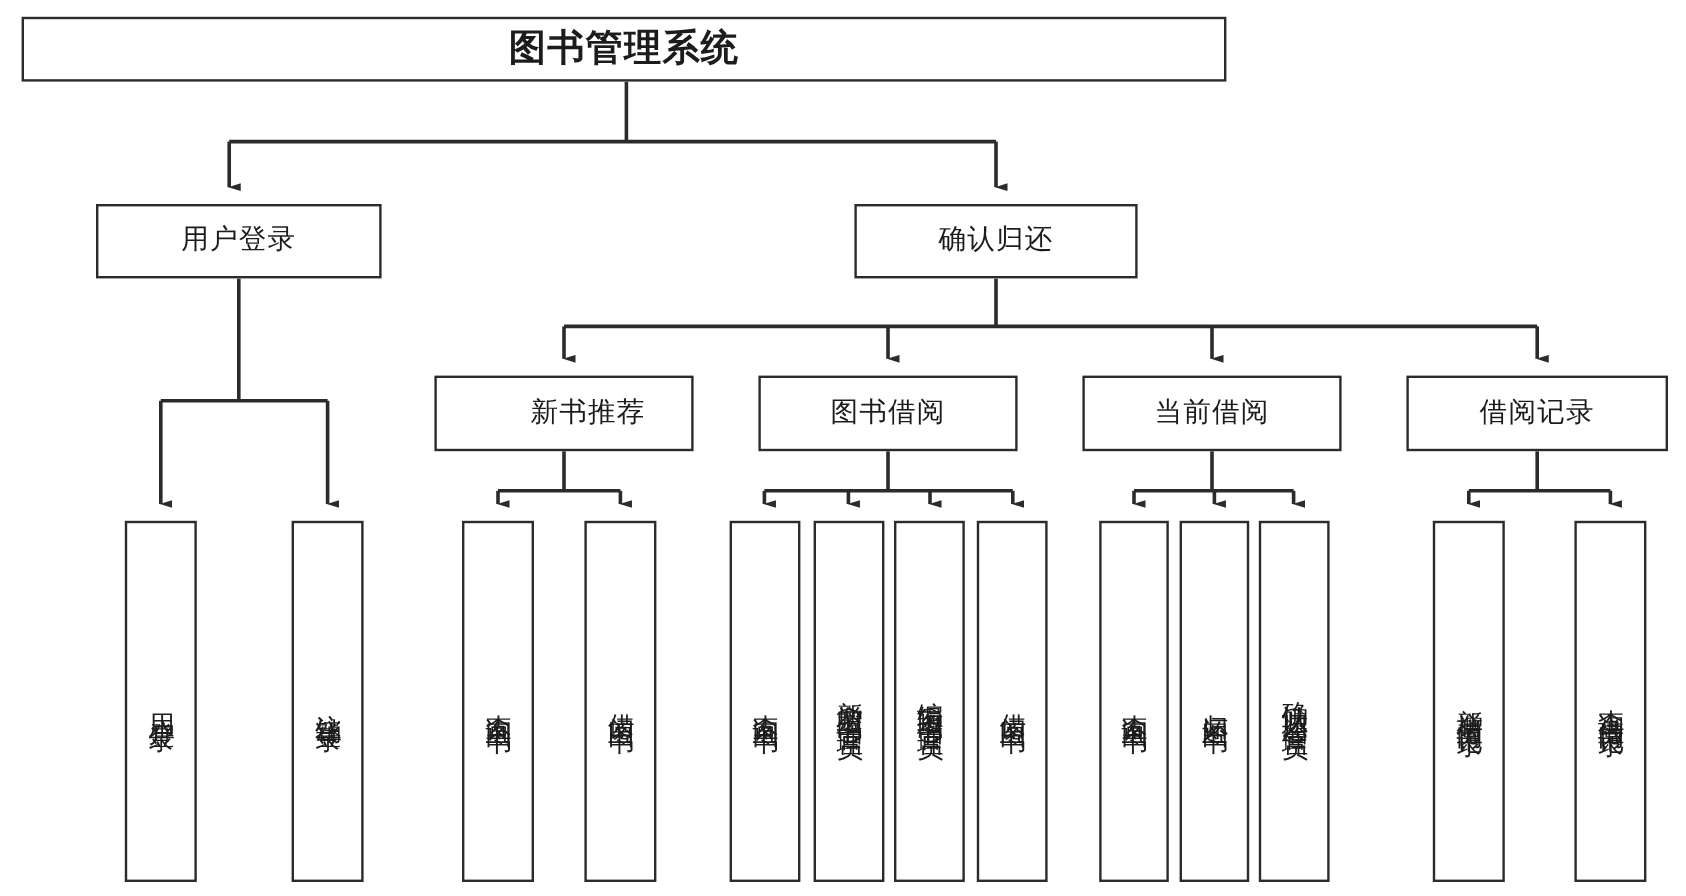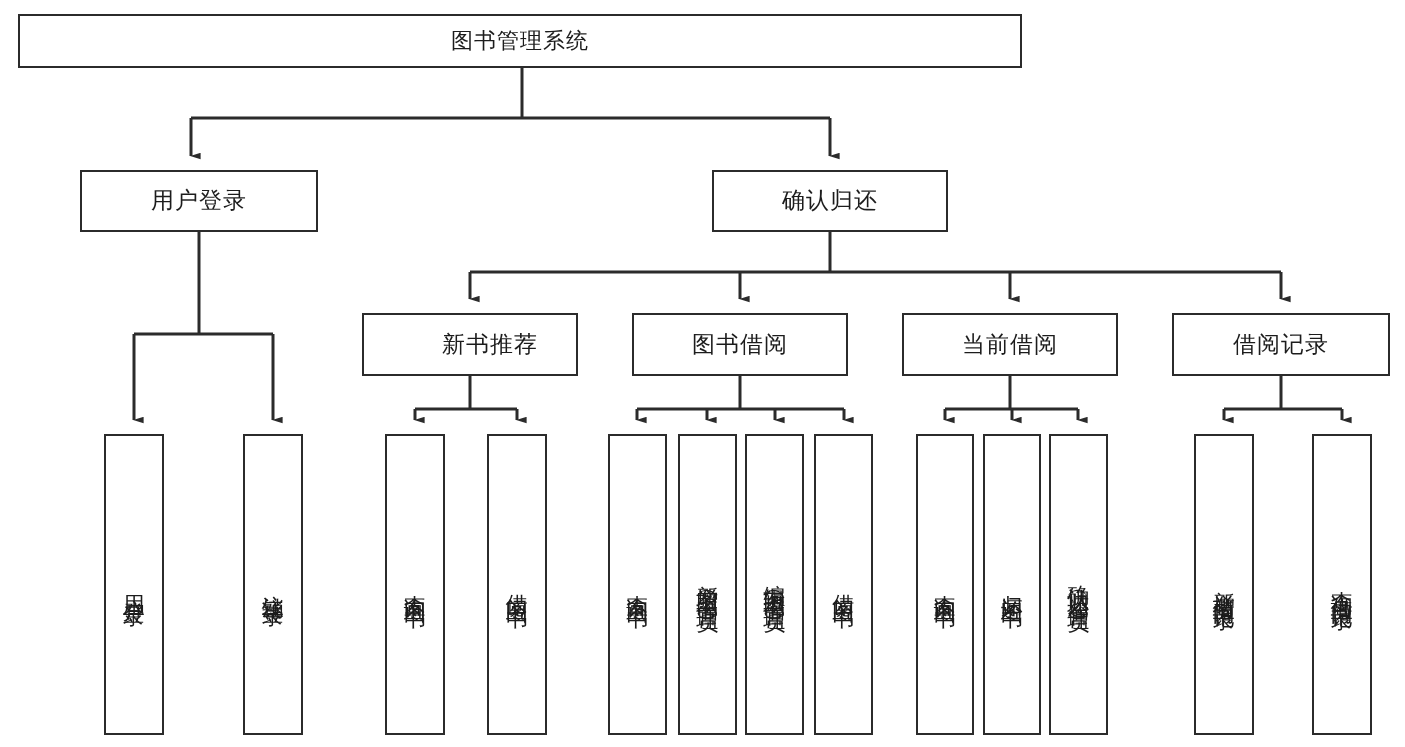--- a/index.html
+++ b/index.html
@@ -35,21 +35,22 @@
     justify-content: center;
     color: #1c1c1c;
   }
   .node-h {
     font-size: 23px;
     letter-spacing: 1px;
     line-height: 1.2;
     white-space: nowrap;
   }
   .node-root {
-    font-size: 22px;
+    font-size: 31px;
+    font-weight: bold;
   }
   .node-v {
     font-size: 22px;
     writing-mode: vertical-rl;
     text-orientation: upright;
     letter-spacing: 4px;
     line-height: 1.15;
     white-space: nowrap;
     padding: 4px 0;
   }

